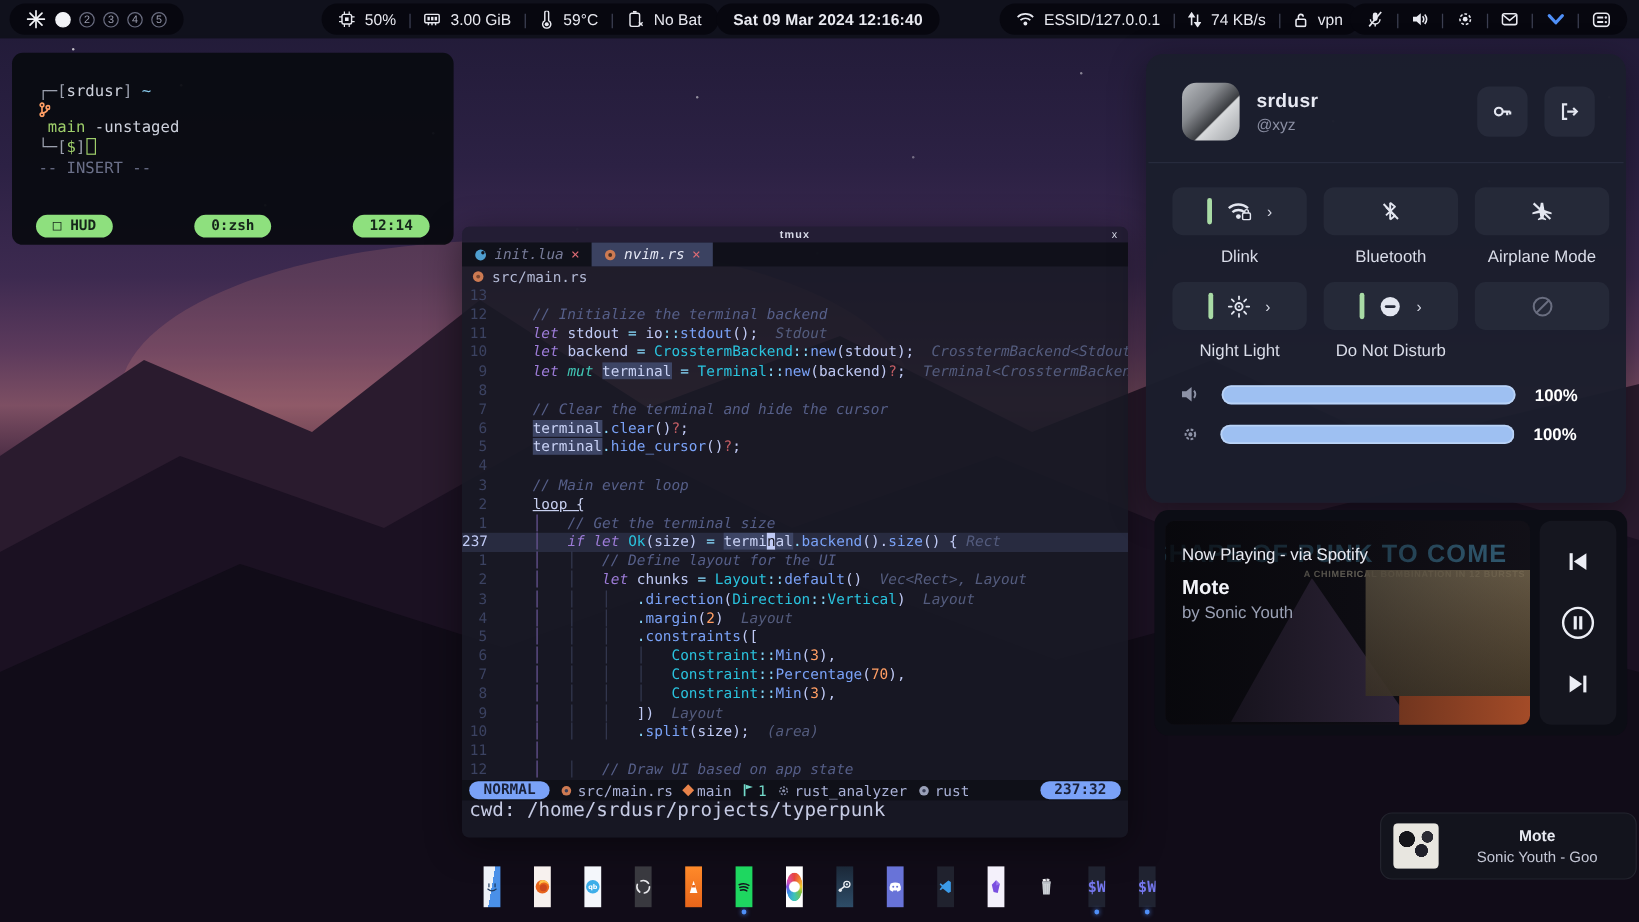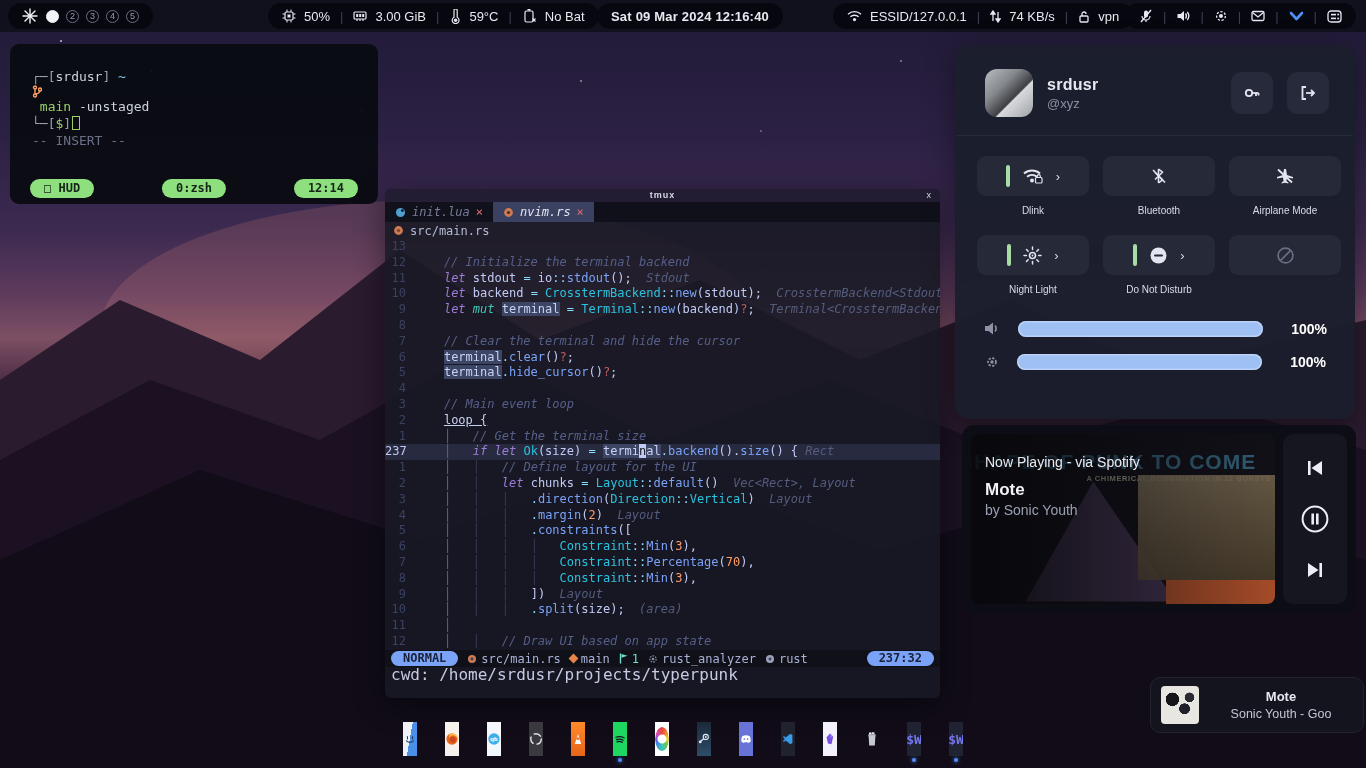--- a/index.html
+++ b/index.html
@@ -69,25 +69,25 @@
   #cc-name { font-size:16px; font-weight:bold; letter-spacing:.3px; }
   #cc-handle { font-size:13px; color:#8b8fa3; margin-top:2px; }
   .cc-btn { width:42px; height:42px; border-radius:10px; background:#262a3a; display:flex; align-items:center; justify-content:center; }
   #cc-user .spacer { flex:1; }
   #cc-divider { height:1px; background:#272b3d; margin:0 2px 0 2px; }
   #toggle-grid { display:grid; grid-template-columns:1fr 1fr 1fr; gap:0 14px; padding:20px 22px 0 22px; }
   .tg-cell { display:flex; flex-direction:column; align-items:center; margin-bottom:14px; }
   .tg-btn { width:112px; height:40px; border-radius:9px; background:#252938; display:flex; align-items:center; justify-content:center; gap:12px; }
   .tg-bar { width:4px; height:22px; border-radius:2px; background:#a9dba5; }
   .tg-chev { color:#d5d8e4; font-size:13px; }
-  .tg-label { margin-top:9px; font-size:10px; color:#d9dce8; height:16px; }
+  .tg-label { margin-top:9px; font-size:14px; color:#d9dce8; height:16px; }
   #sliders { padding:6px 26px 0 28px; }
   .slider-row { display:flex; align-items:center; gap:16px; margin-bottom:16px; }
   .slider-track { width:245px; height:16px; border-radius:8px; background:linear-gradient(180deg,#a5c3f2,#8fb2ee); box-shadow:inset 0 0 0 1.5px rgba(210,225,250,.55); }
-  .slider-val { font-size:14px; font-weight:bold; color:#fff; width:48px; text-align:right; }
+  .slider-val { font-size:14px; font-weight:bold; color:#fff; width:48px; }
 
   
   #music { position:absolute; left:962px; top:425px; width:394px; height:188px; background:#0c0d15; border-radius:12px; display:flex; padding:9px; gap:8px; }
   #album { position:relative; flex:1; border-radius:8px; overflow:hidden; background:#14121a; }
   #album .art-bigtext { position:absolute; top:16px; left:-12px; white-space:nowrap; font-weight:bold; font-size:21px; letter-spacing:1px; color:#42809f; opacity:.85; }
   #album .art-subtext { position:absolute; top:40px; right:4px; font-size:7.5px; font-weight:bold; letter-spacing:.6px; color:#ded6ba; opacity:.9; }
   #album .art-tri { position:absolute; left:18%; top:28%; width:150px; height:120px; background:#7b5f94; clip-path:polygon(45% 0,100% 100%,0 100%); opacity:.55; }
   #album .art-photo { position:absolute; left:55%; top:24%; width:45%; height:62%; background:linear-gradient(160deg,#9a8a6b,#76654a 50%,#55462f); opacity:.9; }
   #album .art-orange { position:absolute; left:64%; top:86%; width:36%; height:14%; background:#c65a2e; }
   #album .art-shade { position:absolute; inset:0; background:linear-gradient(90deg,rgba(7,7,11,.9),rgba(7,7,11,.55) 50%,rgba(7,7,11,.18)); }

